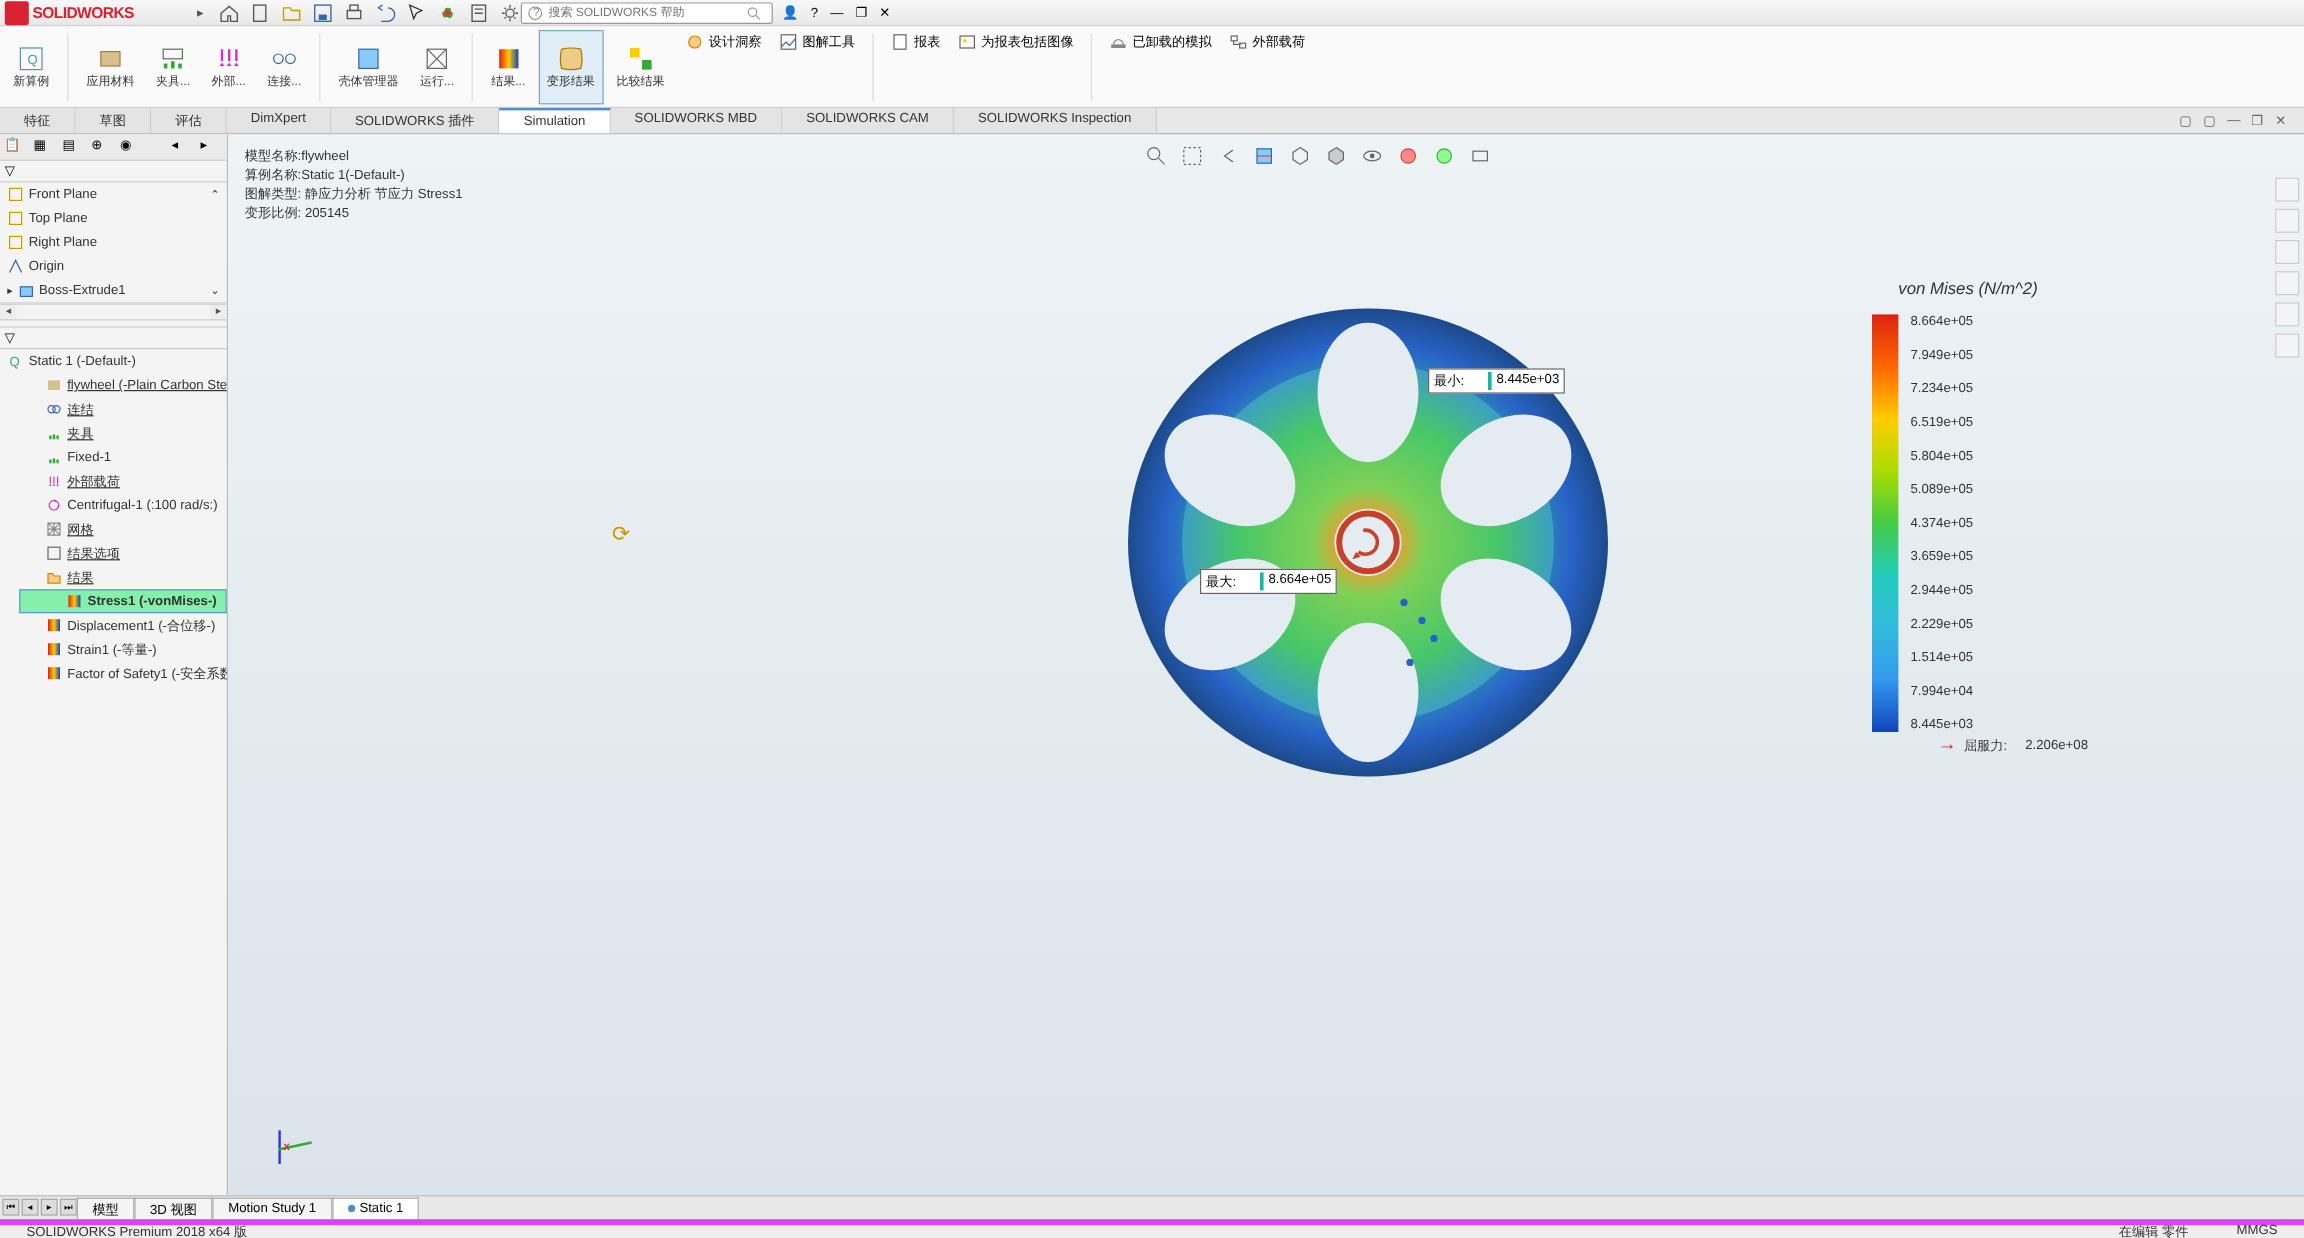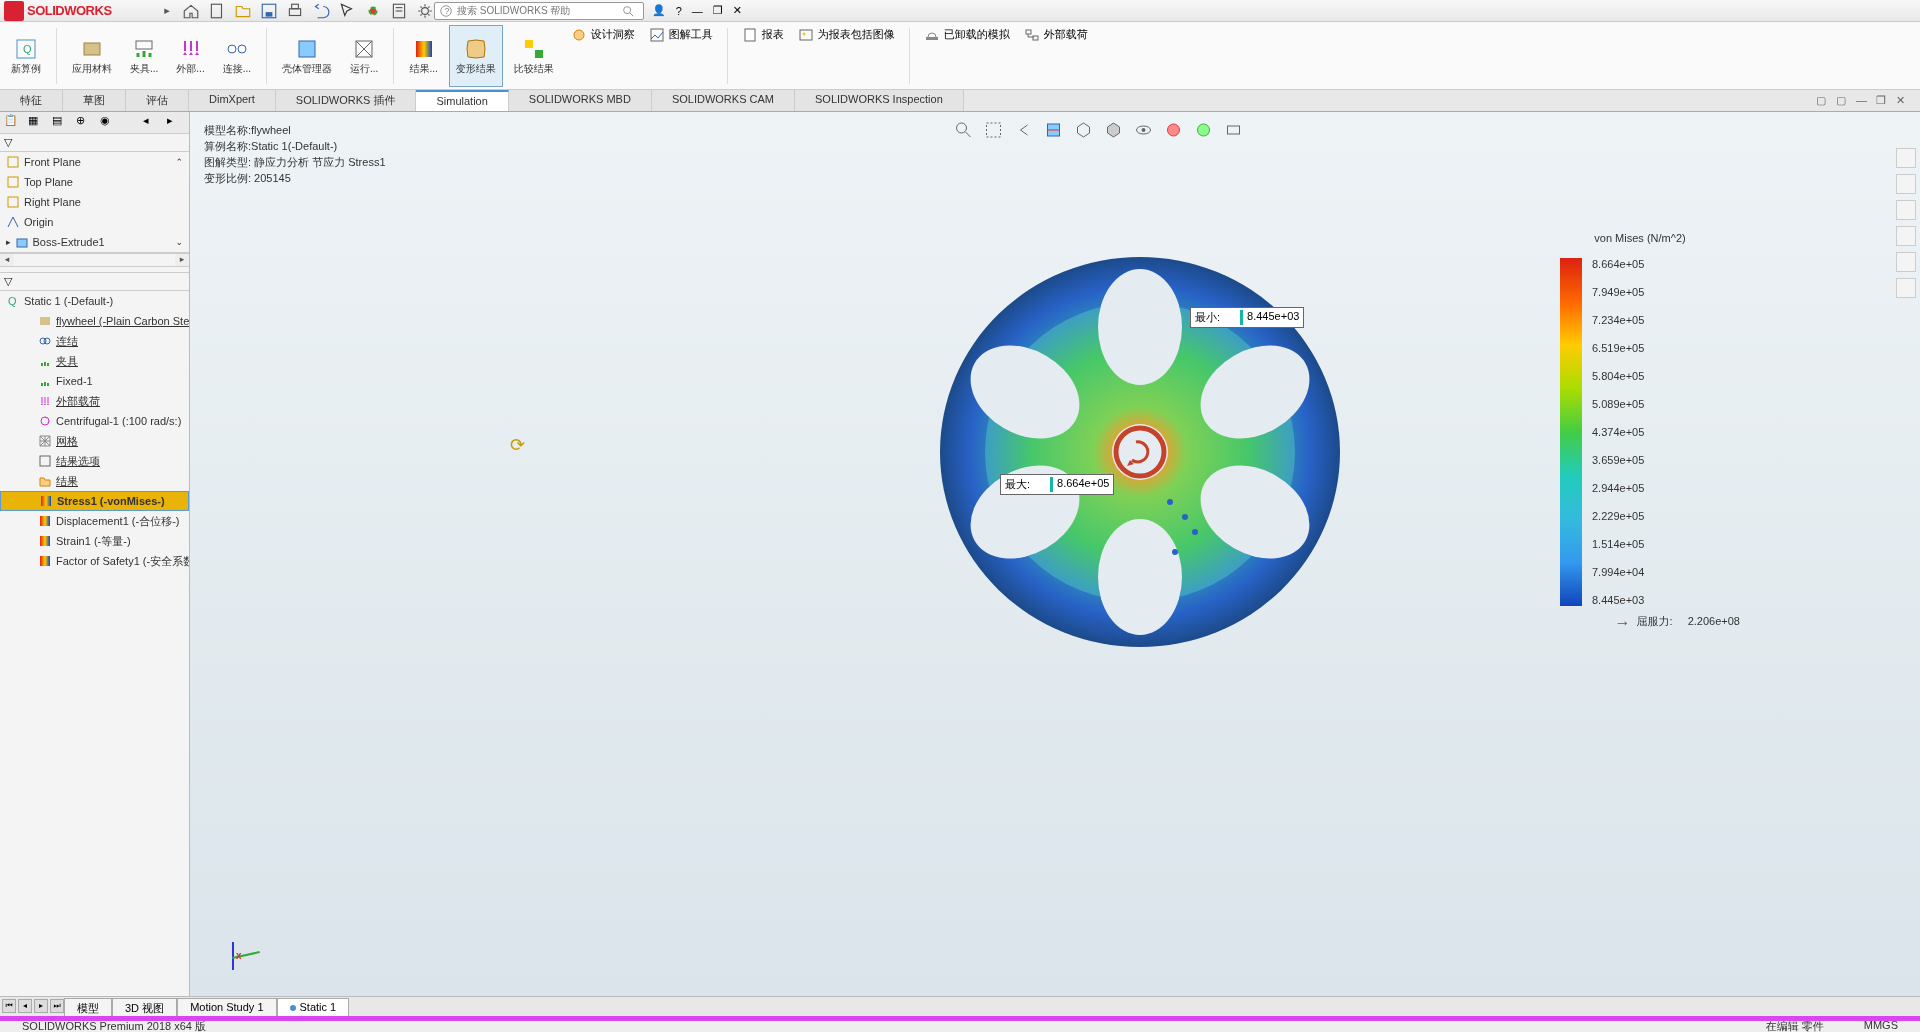--- a/index.html
+++ b/index.html
@@ -41,21 +41,21 @@
 
 .body { position:absolute; top:112px; bottom:30px; left:0; right:0; display:flex; }
 .left-panel { width:190px; background:#f4f4f4; border-right:1px solid #bbb; display:flex; flex-direction:column; }
 .lp-toolbar { height:22px; background:#eaeaea; display:flex; align-items:center; gap:6px; padding:0 4px; border-bottom:1px solid #ccc; }
 .lp-toolbar span { width:18px; height:18px; }
 .lp-sel { height:18px; display:flex; align-items:center; padding:0 4px; border-bottom:1px solid #ccc; }
 .fm-tree { flex:0 0 auto; overflow:hidden; border-bottom:1px solid #ccc; }
 .tree-item { display:flex; align-items:center; gap:4px; padding:2px 6px; height:20px; color:#333; white-space:nowrap; }
 .tree-item.indent1 { padding-left:38px;text-decoration:underline; }
 .tree-item.indent2 { padding-left:38px; }
-.tree-item.sel { background:#eab308; border:1px solid #5a9bd4; }
+.tree-item.sel { background:#86efac; border:1px solid #5a9bd4;margin-left:16px; }
 .tree-icon { width:14px; height:14px; flex-shrink:0; }
 .tree-scroll { height:14px; background:#eee; display:flex; border-top:1px solid #ccc; border-bottom:1px solid #ccc; }
 .scroll-arrow { width:14px; text-align:center; color:#555; font-size:9px; }
 .scroll-track { flex:1; background:#f4f4f4; }
 
 
 .viewport { flex:1; background:linear-gradient(#eef3f6,#dae4ea); position:relative; }
 .vp-toolbar { position:absolute; top:8px; left:50%; transform:translateX(-35%); display:flex; gap:10px; }
 .vp-tool { width:20px; height:20px; }
 .vp-info { position:absolute; top:10px; left:14px; color:#333; font-size:11px; line-height:16px; }
@@ -63,21 +63,21 @@
 .right-rail span { width:20px; height:20px; border:1px solid #ccc; background:#f4f4f4; }
 
 
 .model { position:absolute; left:740px; top:130px; width:420px; height:420px; }
 
 .probe { position:absolute; background:#fff; border:1px solid #666; padding:2px 4px; font-size:10px; display:flex; gap:4px; }
 .probe-lbl { border-right:3px solid #14b8a6; padding-right:20px; }
 
 
 .legend { position:absolute; right:200px; top:120px; width:160px; }
-.legend-title { font-size:11px; color:#333; margin-bottom:14px; text-align:center; }
+.legend-title { font-size:14px; color:#333; margin-bottom:14px; text-align:center;font-style:italic; }
 .legend-body { display:flex; }
 .legend-bar { width:22px; height:348px; background:linear-gradient(to bottom,#d21,#f60,#fc0,#ad0,#4c4,#2cb,#3bd,#39e,#14b); }
 .legend-ticks { display:flex; flex-direction:column; justify-content:space-between; margin-left:10px; font-size:11px; color:#333; height:348px; padding:0; }
 .yield { position:absolute; right:180px; top:500px; display:flex; align-items:center; gap:6px; color:#333; }
 .yield-arrow { color:#d22; font-size:16px; }
 
 .triad { position:absolute; left:30px; bottom:26px; width:40px; height:40px; }
 .triad-x { position:absolute; left:16px; top:14px; color:#d33; font-weight:bold; font-size:10px; }
 .triad-axis { position:absolute; left:12px; top:6px; width:2px; height:28px; background:#33d; }
 .triad-axis2 { position:absolute; left:12px; top:18px; width:28px; height:2px; background:#3a3; transform:rotate(-12deg); }

